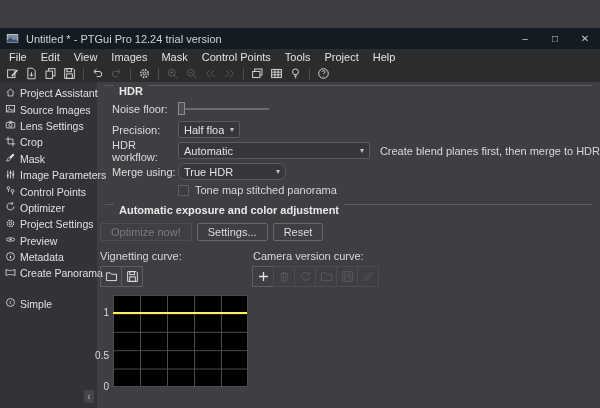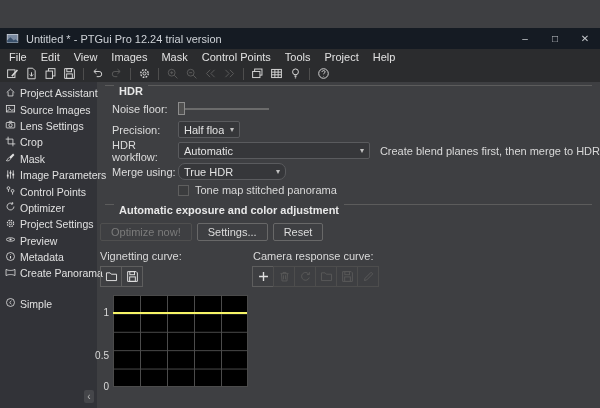--- a/index.html
+++ b/index.html
@@ -389,21 +389,21 @@
       </div>
 
       <div class="btn-row">
         <button class="btn disabled">Optimize now!</button>
         <button class="btn">Settings...</button>
         <button class="btn">Reset</button>
       </div>
 
       <div class="curve-labels">
         <span class="lab-left">Vignetting curve:</span>
-        <span>Camera response curve:</span>
+        <span>Camera version curve:</span>
       </div>
 
       <div class="curve-btn-rows">
         <div class="ibtn-group" id="vignetting-buttons">
             <span class="ibtn">
               <span>
                 <svg viewBox="0 0 16 16">
                   <path d="M1.8 3.5h4.5l1.5 1.7h6.4V13H1.8z" fill="none" stroke="currentColor" stroke-width="1.2"></path>
                 </svg>
               </span>

